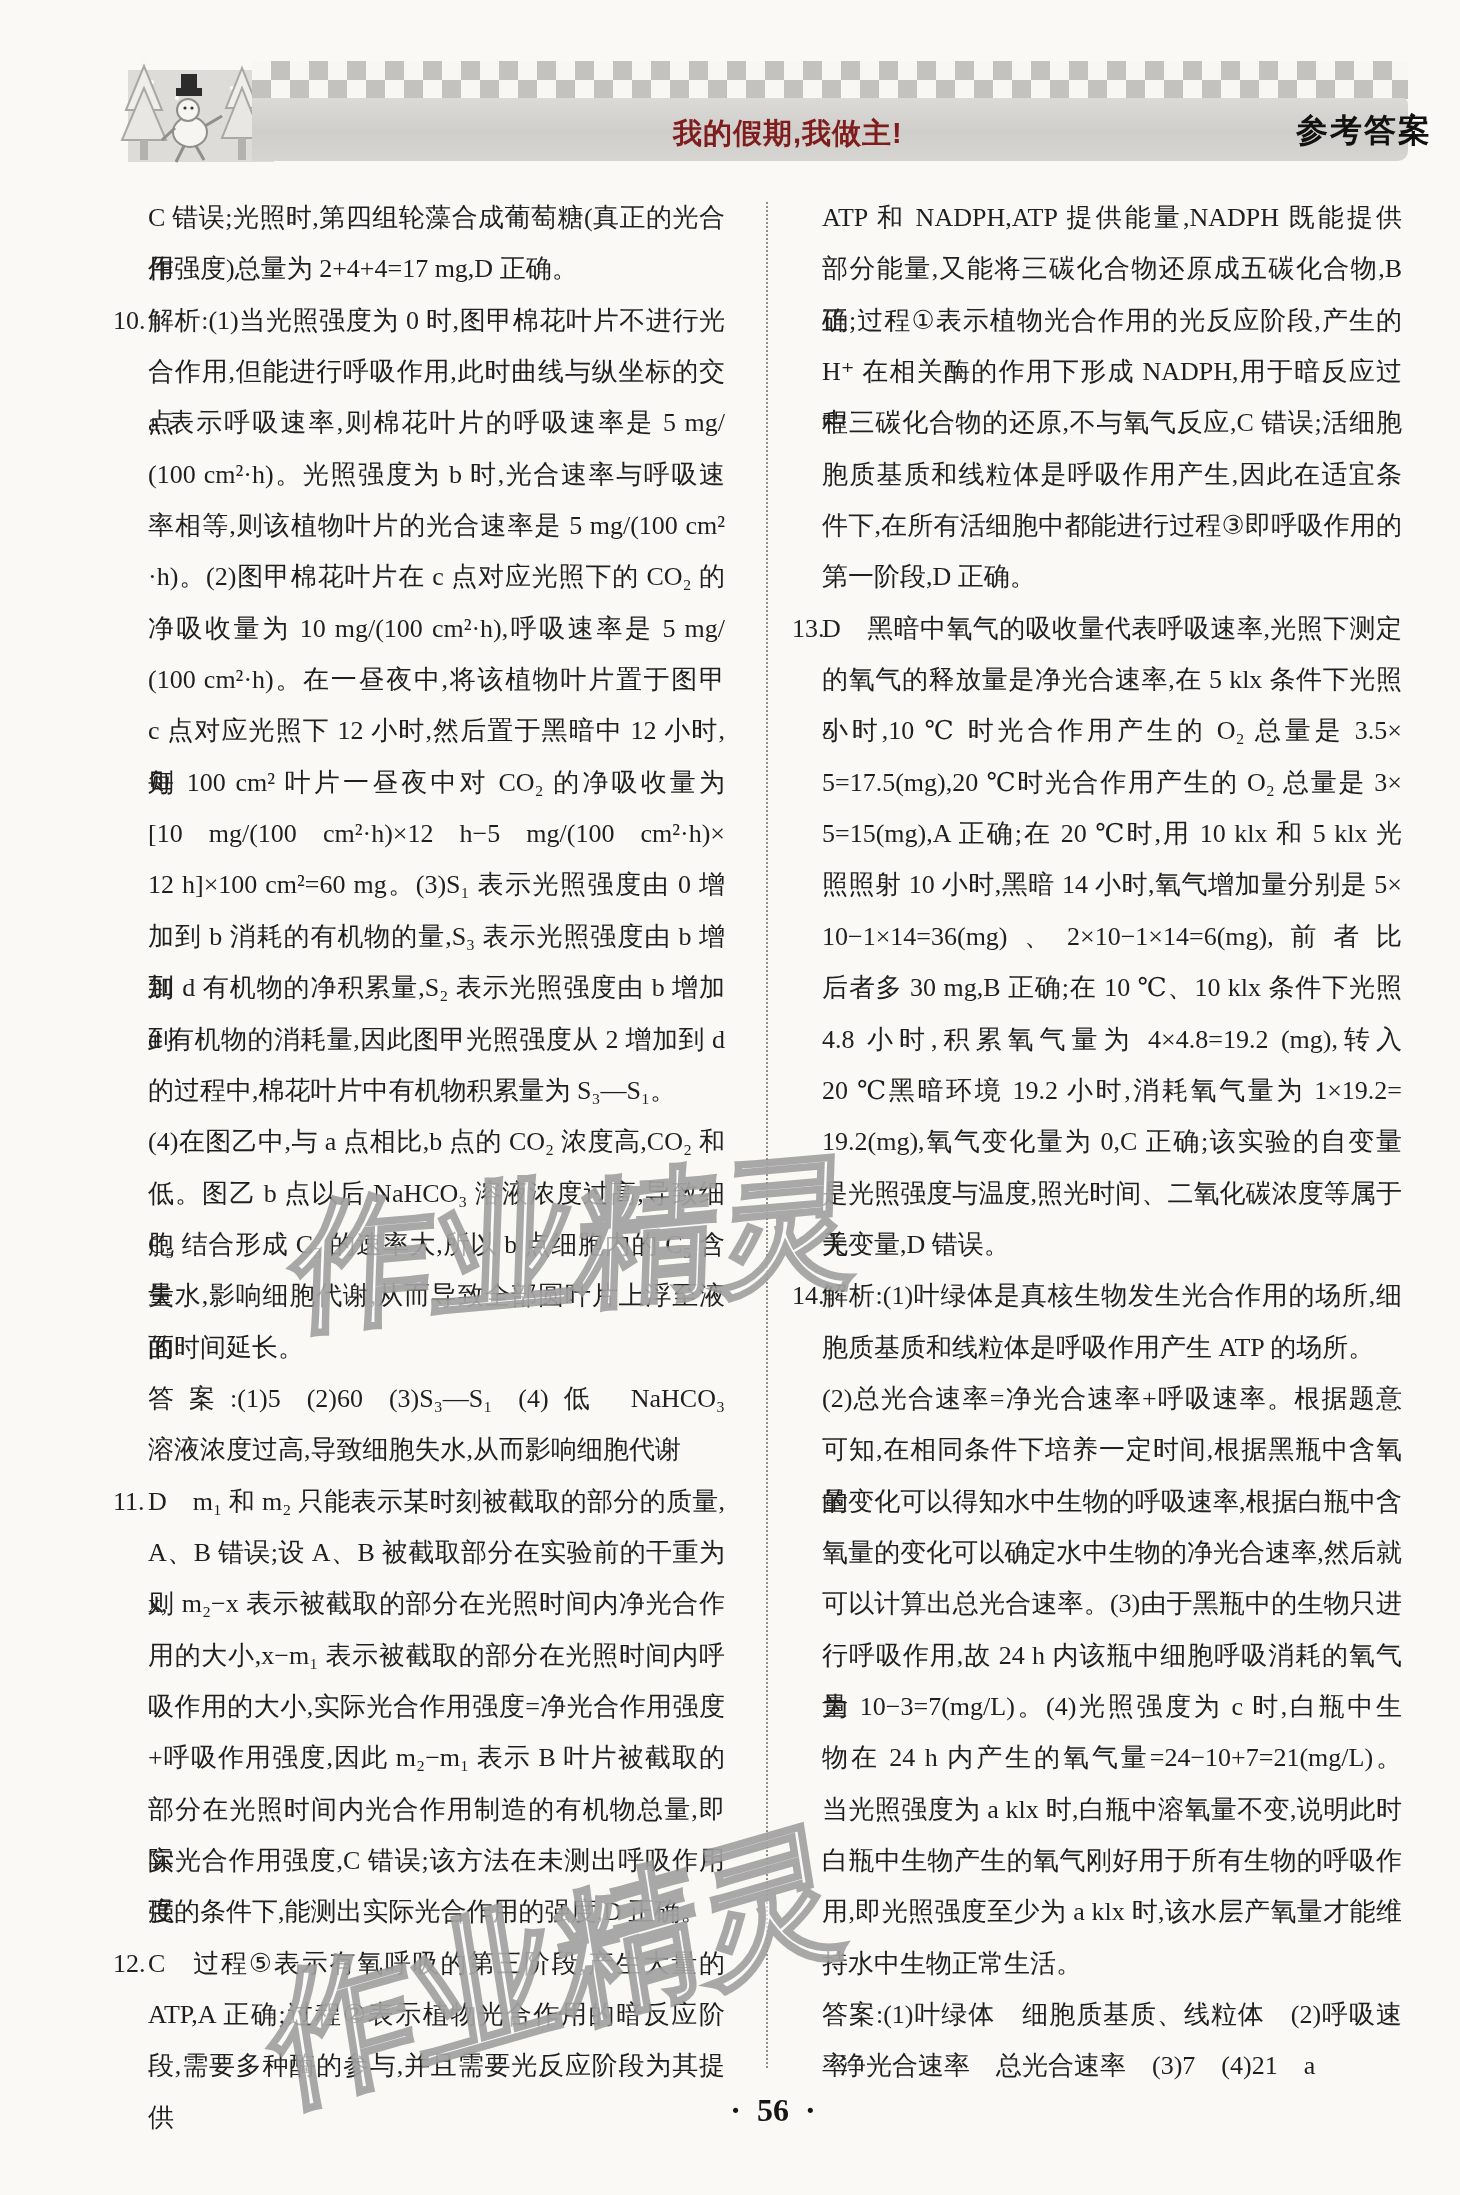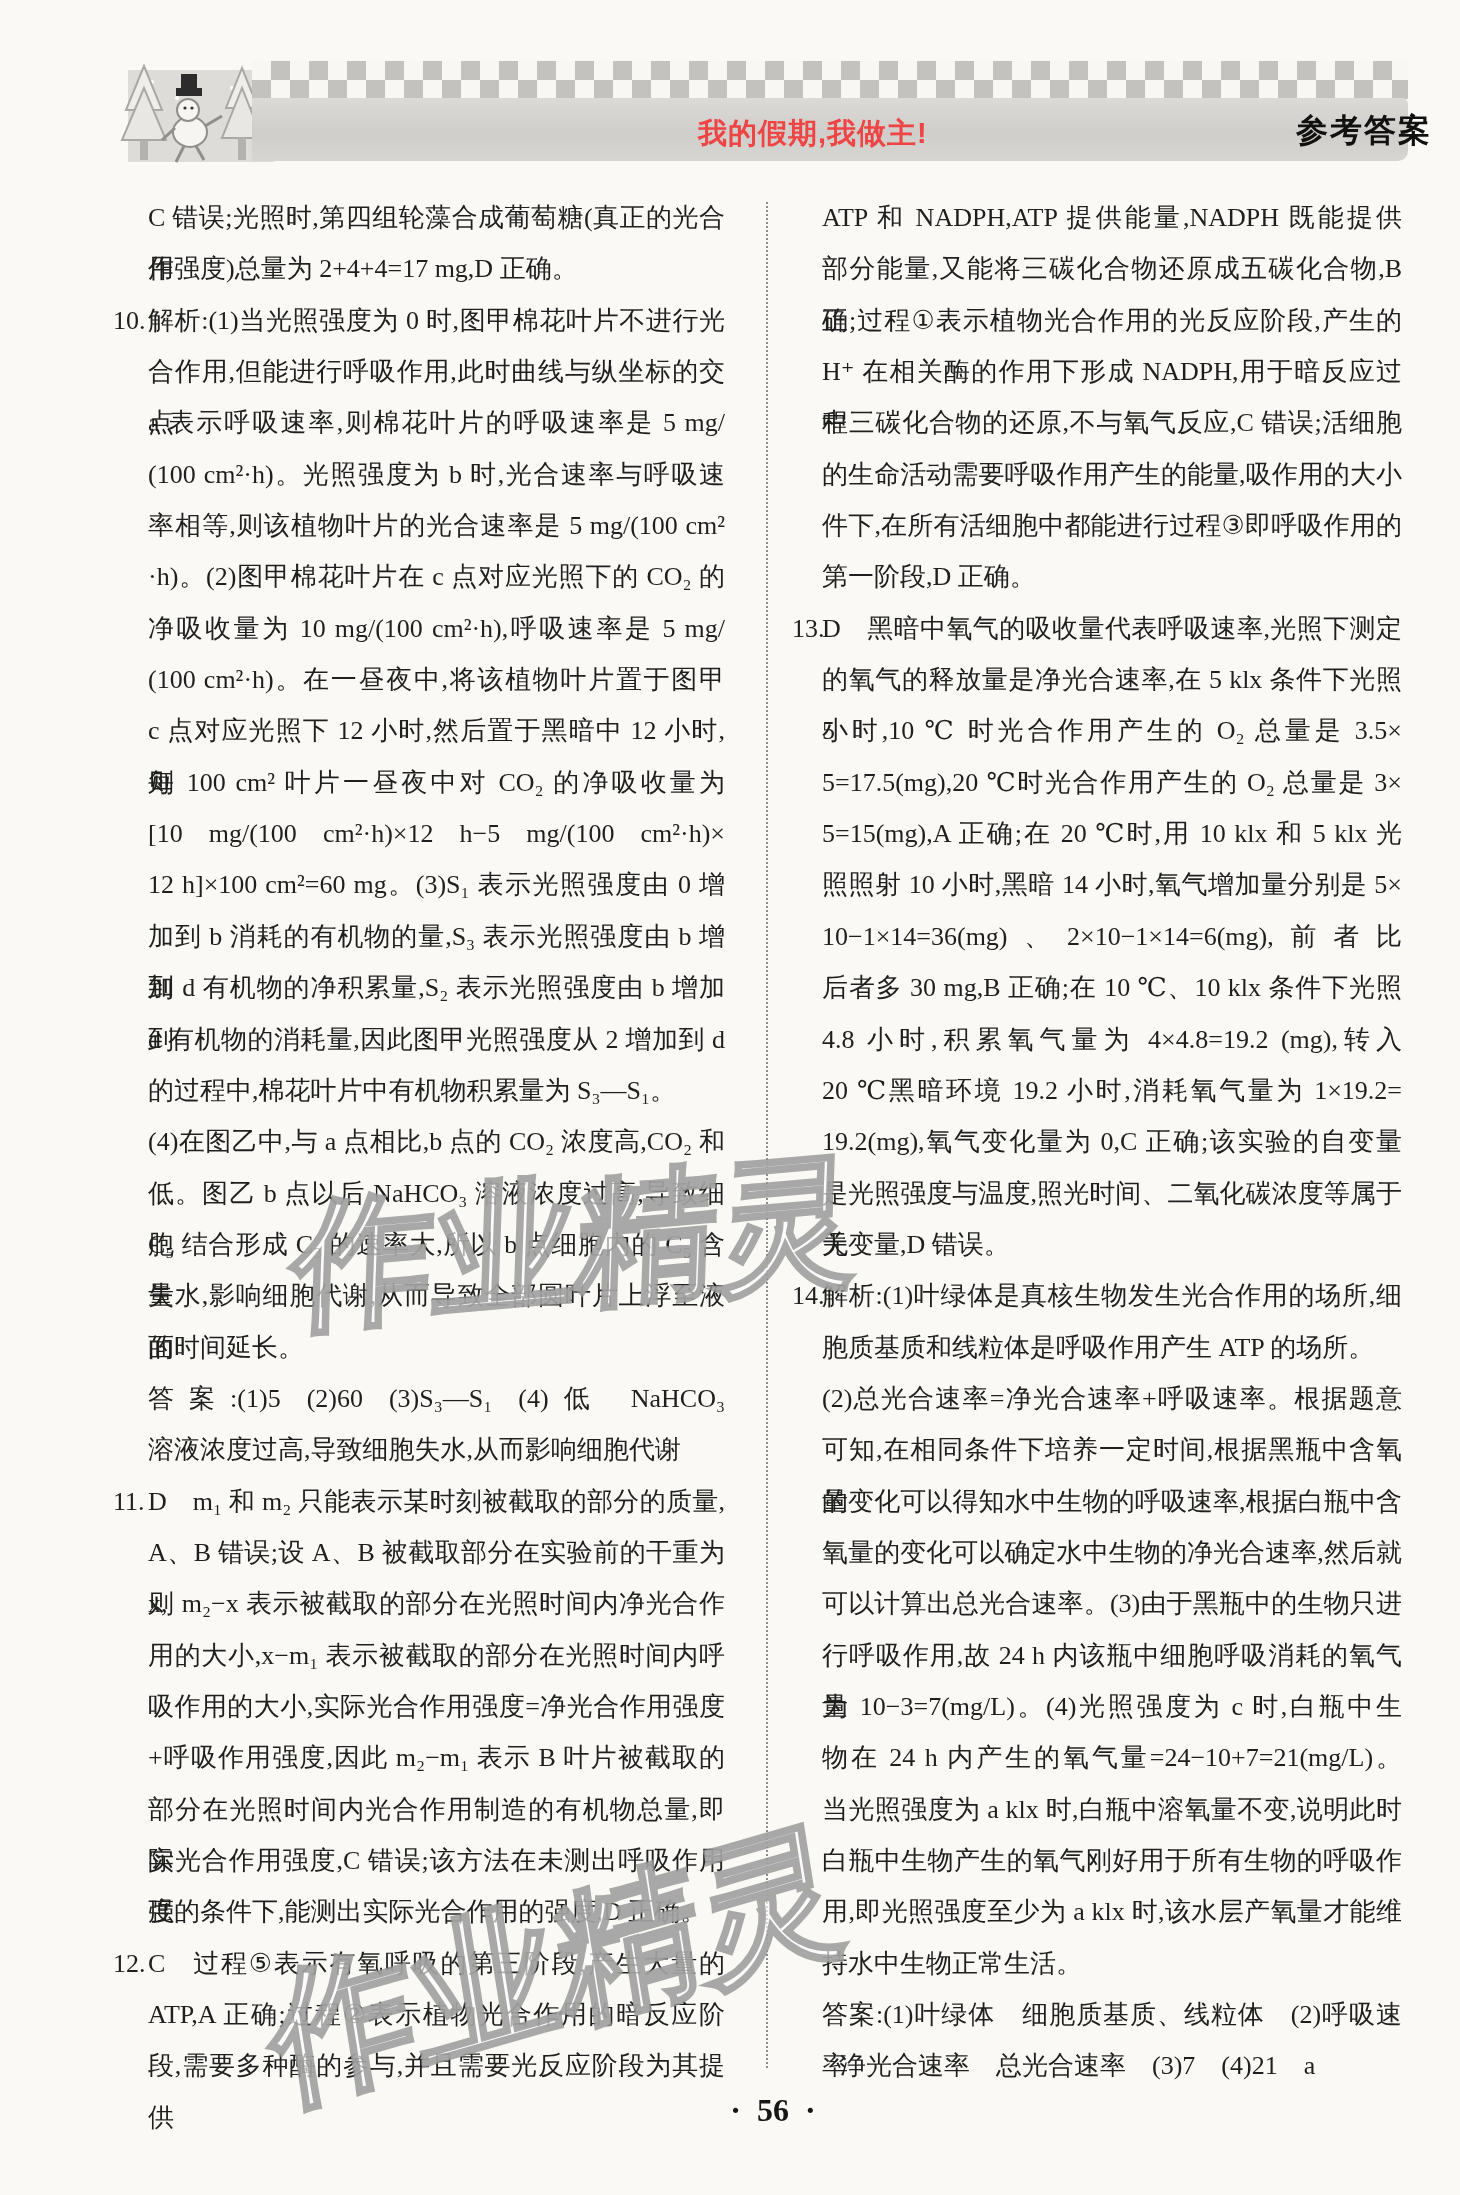--- a/index.html
+++ b/index.html
@@ -14,23 +14,23 @@
     position:absolute;left:252px;top:61px;width:1156px;height:38px;
     background:repeating-conic-gradient(#c3c2bf 0% 25%, #f8f7f4 0% 50%);
     background-size:38px 38px;
   }
   .banner{
     position:absolute;left:252px;top:98px;width:1156px;height:63px;
     background:linear-gradient(180deg,#dbdad6 0%,#cfceca 55%,#d6d5d1 100%);
     border-radius:0 6px 10px 2px;
   }
   .slogan{
-    position:absolute;left:698px;top:114px;
+    position:absolute;left:673px;top:114px;
     font-family:"Liberation Sans","DejaVu Sans",sans-serif;
-    font-weight:bold;font-size:29px;letter-spacing:1px;color:#ef4444;
+    font-weight:bold;font-size:29px;letter-spacing:1px;color:#7f1d1d;
   }
   .answers-title{
     position:absolute;left:1296px;top:109px;
     font-family:"Liberation Sans","DejaVu Sans",sans-serif;
     font-weight:bold;font-size:32px;letter-spacing:2px;color:#111;
   }
   .snow-scene{position:absolute;left:82px;top:48px;}
   
   .divider{
     position:absolute;left:766px;top:202px;height:1866px;width:0;
@@ -151,21 +151,21 @@
       <div class="line"><span class="qnum">12.</span><span>C 过程⑤表示有氧呼吸的第三阶段,产生大量的</span></div>
       <div class="line"><span>ATP,A 正确;过程②表示植物光合作用的暗反应阶</span></div>
       <div class="line"><span>段,需要多种酶的参与,并且需要光反应阶段为其提供</span></div>
     </div>
   <div class="col col-right" id="col-right">
       <div class="line"><span>ATP 和 NADPH,ATP 提供能量,NADPH 既能提供</span></div>
       <div class="line"><span>部分能量,又能将三碳化合物还原成五碳化合物,B 正</span></div>
       <div class="line"><span>确;过程①表示植物光合作用的光反应阶段,产生的</span></div>
       <div class="line"><span>H⁺ 在相关酶的作用下形成 NADPH,用于暗反应过程</span></div>
       <div class="line"><span>中三碳化合物的还原,不与氧气反应,C 错误;活细胞</span></div>
-      <div class="line"><span>的生命活动需要呼吸作用产生的能量,吸作用的大小</span></div>
+      <div class="line"><span>胞质基质和线粒体是呼吸作用产生,因此在适宜条</span></div>
       <div class="line"><span>件下,在所有活细胞中都能进行过程③即呼吸作用的</span></div>
       <div class="line no-just"><span>第一阶段,D 正确。</span></div>
       <div class="line"><span class="qnum">13.</span><span>D 黑暗中氧气的吸收量代表呼吸速率,光照下测定</span></div>
       <div class="line"><span>的氧气的释放量是净光合速率,在 5 klx 条件下光照 5</span></div>
       <div class="line"><span>小时,10 ℃ 时光合作用产生的 O₂ 总量是 3.5×</span></div>
       <div class="line"><span>5=17.5(mg),20 ℃时光合作用产生的 O₂ 总量是 3×</span></div>
       <div class="line"><span>5=15(mg),A 正确;在 20 ℃时,用 10 klx 和 5 klx 光</span></div>
       <div class="line"><span>照照射 10 小时,黑暗 14 小时,氧气增加量分别是 5×</span></div>
       <div class="line"><span>10−1×14=36(mg)、2×10−1×14=6(mg),前者比</span></div>
       <div class="line"><span>后者多 30 mg,B 正确;在 10 ℃、10 klx 条件下光照</span></div>

